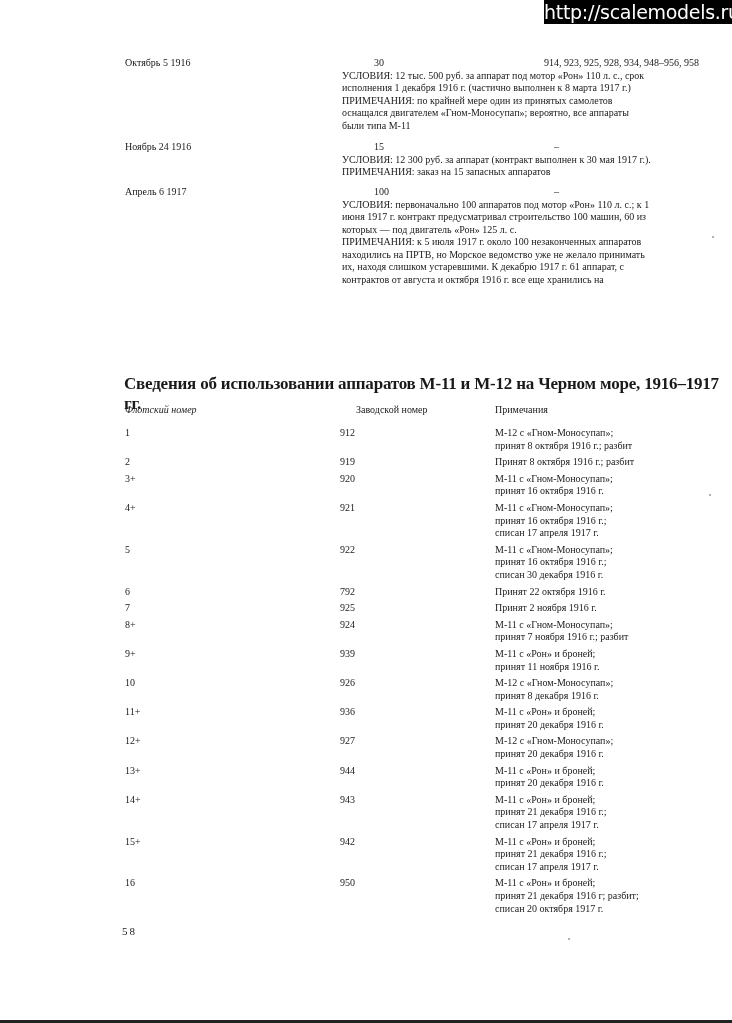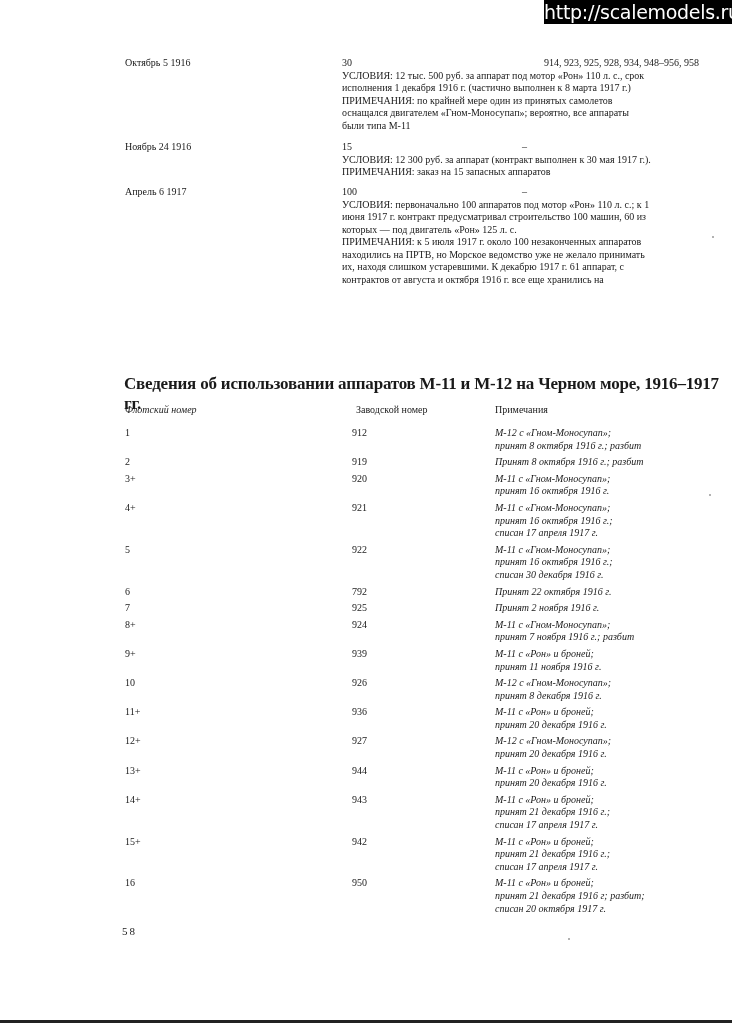--- a/index.html
+++ b/index.html
@@ -4,39 +4,39 @@
 <style>
   html, body { margin: 0; padding: 0; background: #ffffff; }
   body { width: 732px; height: 1023px; position: relative; overflow: hidden;
          font-family: "Liberation Serif", "DejaVu Serif", serif; color: #1a1a1a; }
   .watermark { position: absolute; top: 0; right: 0; width: 188px; height: 24px;
                background: #000; color: #fff; font-family: "DejaVu Sans", "Liberation Sans", sans-serif;
                font-size: 19px; line-height: 24px; text-align: center; letter-spacing: -0.3px; }
   .contract { position: absolute; left: 0; width: 732px; font-size: 10px; line-height: 12.5px; }
   .contract .date { position: absolute; left: 125px; top: 0; }
   .contract .body { position: absolute; left: 342px; width: 360px; }
-  .contract .head { position: relative; height: 12.5px; }
+  .contract .head { position: relative; height: 12.5px; margin-left: 32px; }
   .contract .qty { position: absolute; left: 0; top: 0; }
   .contract .nums { position: absolute; top: 0; }
   .contract .nums.right { right: 3px; }
   .contract .nums.dash { left: 180px; }
   .contract p { margin: 0; }
 
   .table-title { position: absolute; left: 124px; top: 374px; font-weight: bold;
                  font-size: 17px; letter-spacing: -0.2px; }
   .table-head { position: absolute; top: 404px; left: 0; width: 732px; font-size: 10px; }
   .table-head span { position: absolute; }
   .c1 { left: 125px; font-style: italic; } .c2 { left: 356px; } .c3 { left: 495px; }
 
   .rows { position: absolute; top: 427px; left: 0; width: 732px; font-size: 10px; line-height: 12.6px; }
   .row { position: relative; min-height: 12.6px; margin-bottom: 4px; }
   .row .f { position: absolute; left: 125px; top: 0; }
-  .row .z { position: absolute; left: 352px; top: 0; }
+  .row .z { position: absolute; left: 340px; top: 0; }
   .row .n { margin-left: 495px; width: 220px; }
-  .row .n div { white-space: nowrap; font-style: italic; }
+  .row .n div { white-space: nowrap; }
 
   .page-number { position: absolute; left: 122px; top: 925px; font-size: 11px; letter-spacing: 2px; }
   .bottom-edge { position: absolute; left: 0; bottom: 0; width: 732px; height: 3px; background: #222; }
   .speck { position: absolute; width: 2px; height: 2px; background: #999; border-radius: 1px; }
 </style>
 </head>
 <body>
 
 <div class="watermark">http://scalemodels.ru</div>
 

